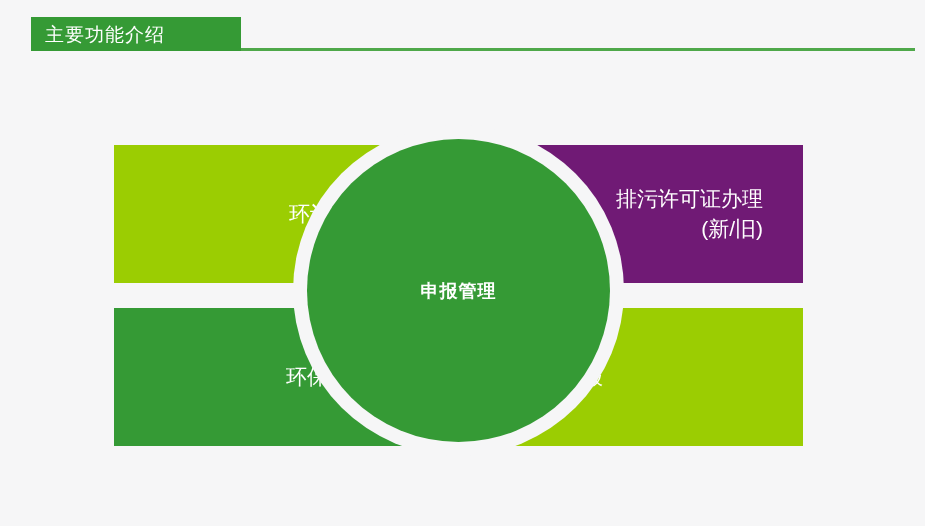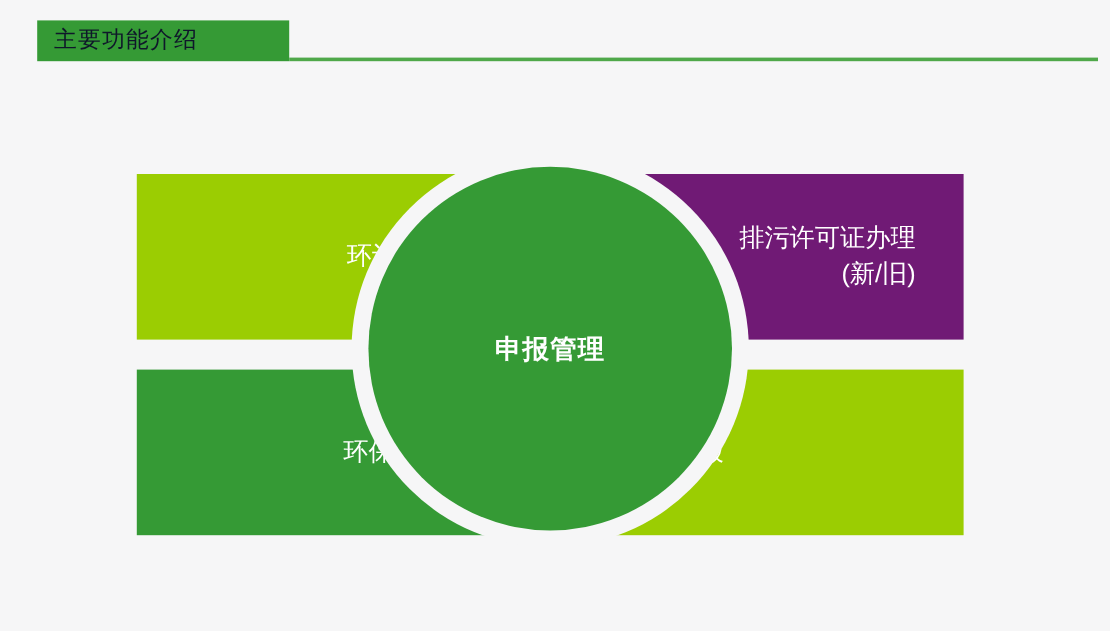--- a/index.html
+++ b/index.html
@@ -30,21 +30,21 @@
     width: 210px;
     height: 34px;
     background: #359a35;
     box-sizing: border-box;
   }
   #title-text {
     position: absolute;
     left: 14px;
     top: 50%;
     transform: translateY(-50%);
-    color: #0f172a;
+    color: #ffffff;
     font-size: 19px;
     letter-spacing: 1px;
     white-space: nowrap;
     line-height: 1;
   }
   #title-rule {
     position: absolute;
     left: 241px;
     top: 48px;
     width: 674px;
@@ -130,21 +130,21 @@
     width: 303px;
     height: 303px;
     border-radius: 50%;
     background: #359a35;
     display: flex;
     align-items: center;
     justify-content: center;
   }
   #circle-label {
     color: #ffffff;
-    font-size: 22px;
+    font-size: 18px;
     font-weight: bold;
     letter-spacing: 1px;
     line-height: 1;
   }
 </style>
 </head>
 <body>
 
 <div id="header">
   <div id="title-box">

